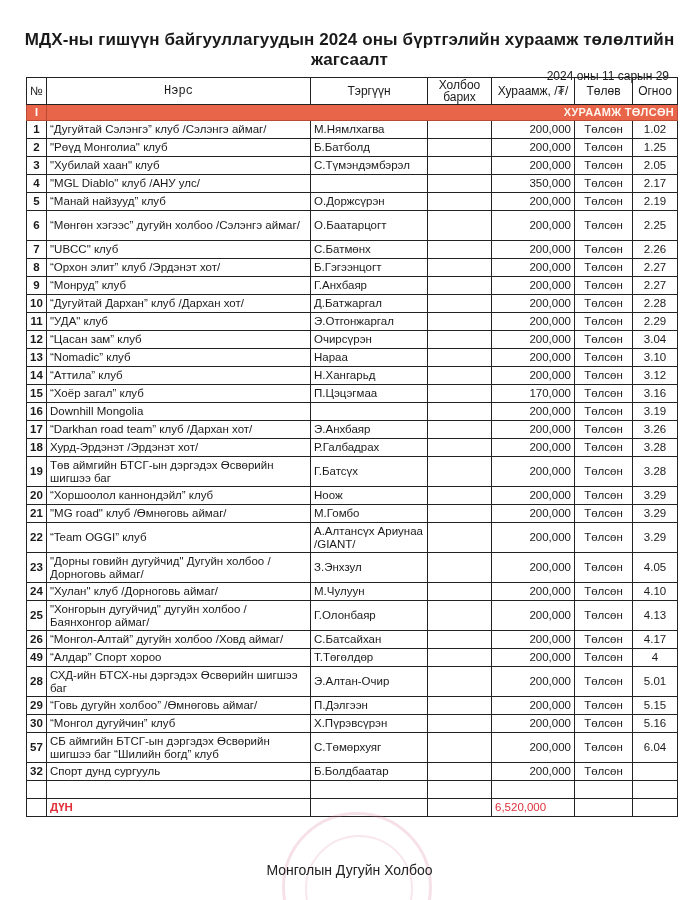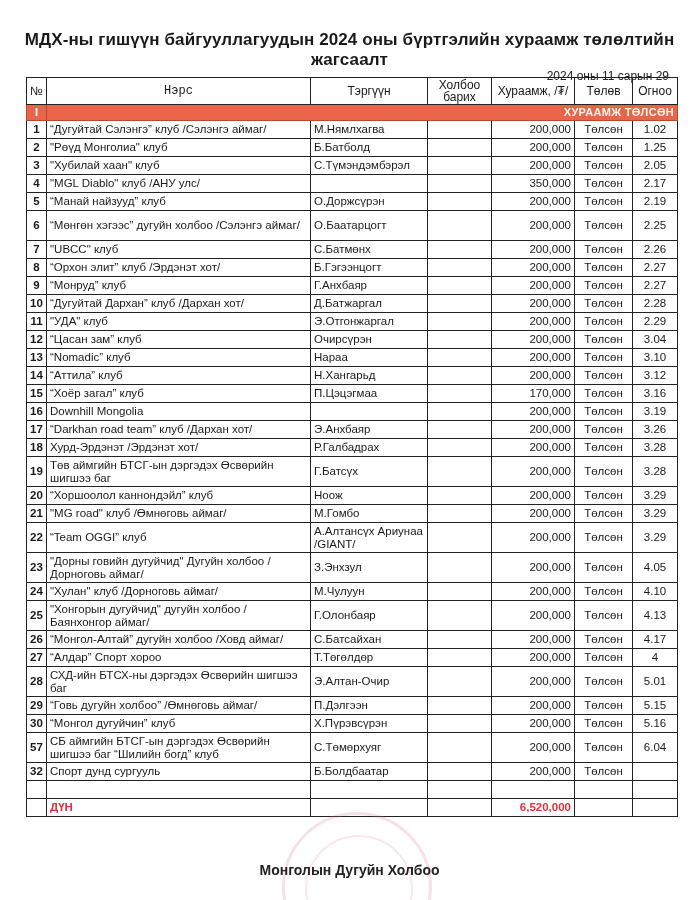--- a/index.html
+++ b/index.html
@@ -39,33 +39,33 @@
   td.date-c { text-align: center; }
   tr.section td {
     background: #e8654a; color: #fff5ee; height: 15px; font-weight: bold; font-size: 11px;
     border-color: #b84a35;
   }
   tr.section td.sec-title { text-align: right; letter-spacing: 0.3px; }
   tr.section td.no { color: #fff; }
   tr.blank td { height: 17px; }
   tr.total td { height: 17px; }
   td.total-label { text-align: left; color: #e0303a; font-weight: bold; margin-left: 23px; }
-  td.total-value { text-align: right; color: #e0303a; font-weight: bold; }
+  td.total-value { text-align: left; color: #e0303a; font-weight: normal; }
   .stamp {
     position: absolute; left: 282px; top: 812px; width: 150px; height: 150px;
     border-radius: 50%; border: 3px solid rgba(214, 120, 150, 0.22);
     box-sizing: border-box;
   }
   .stamp-inner {
     position: absolute; left: 20px; top: 20px; width: 104px; height: 104px;
     border-radius: 50%; border: 2px solid rgba(214, 120, 150, 0.18);
   }
   .footer {
     position: absolute; left: 0; width: 699px; top: 862px; text-align: center;
-    font-weight: bold; font-size: 14px; color: #222;
+    font-weight: normal; font-size: 14px; color: #222;
   }
 </style>
 </head>
 <body>
 
 <div class="title">МДХ-ны гишүүн байгууллагуудын 2024 оны бүртгэлийн хураамж төлөлтийн жагсаалт</div>
 <div class="date">2024 оны 11 сарын 29</div>
 
 <table class="fees">
   <colgroup>
@@ -321,21 +321,21 @@
       <tr class="row">
         <td class="no">26</td>
         <td class="name">“Монгол-Алтай” дугуйн холбоо /Ховд аймаг/</td>
         <td class="head">С.Батсайхан</td>
         <td class="contact"></td>
         <td class="fee">200,000</td>
         <td class="status">Төлсөн</td>
         <td class="date-c">4.17</td>
       </tr>
       <tr class="row">
-        <td class="no">27</td>
+        <td class="no">49</td>
         <td class="name">“Алдар” Спорт хороо</td>
         <td class="head">Т.Төгөлдөр</td>
         <td class="contact"></td>
         <td class="fee">200,000</td>
         <td class="status">Төлсөн</td>
         <td class="date-c">4</td>
       </tr>
       <tr class="row tall">
         <td class="no">28</td>
         <td class="name">СХД-ийн БТСХ-ны дэргэдэх Өсвөрийн шигшээ баг</td>

